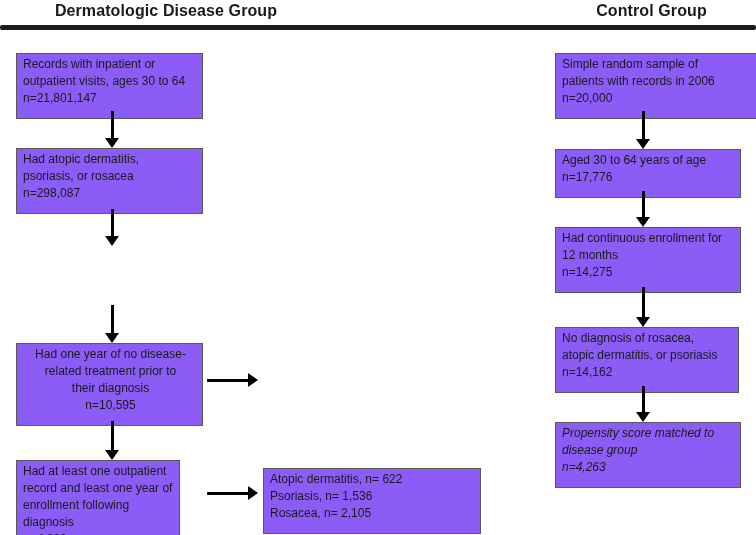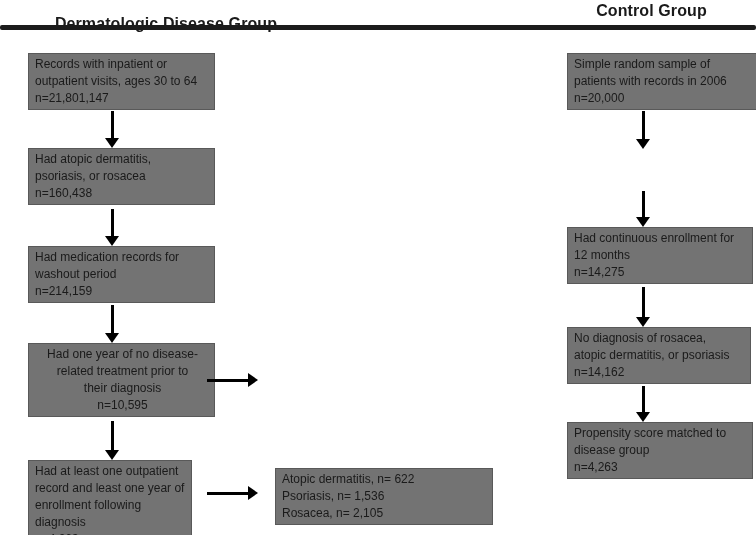--- a/index.html
+++ b/index.html
@@ -4,27 +4,27 @@
 <style>
   html,body{margin:0;padding:0;background:#fff;}
   .canvas{
     position:relative;width:756px;height:535px;background:#fff;overflow:hidden;
     font-family:"Liberation Sans","DejaVu Sans",sans-serif;color:#1a1a1a;
   }
   .col-title{
     position:absolute;top:2px;font-size:16px;font-weight:bold;
     text-align:center;letter-spacing:0.1px;
   }
-  .col-title.left{left:16px;width:300px;margin-top:13px;}
+  .col-title.left{left:16px;width:300px;}
   .col-title.right{left:530px;width:243px;}
   .title-rule{position:absolute;left:0;top:25px;width:756px;height:5px;background:#1c1c1c;border-radius:2px;}
   .fbox{
-    position:absolute;box-sizing:border-box;background:#737373;
-    border:1px solid #595959;padding:2px 4px 2px 6px;
-    font-size:12px;line-height:17px;white-space:pre-line;margin-left:12px;
+    position:absolute;box-sizing:border-box;background:#8b5cf6;
+    border:1px solid #595959;padding:2px 4px 11px 6px;
+    font-size:12px;line-height:17px;white-space:pre-line;
   }
   .arrow-v{position:absolute;width:14px;}
   .arrow-v .shaft{position:absolute;left:6px;top:0;bottom:9px;width:3px;background:#000;}
   .arrow-v .head{position:absolute;left:0;bottom:0;width:0;height:0;
     border-left:7px solid transparent;border-right:7px solid transparent;border-top:10px solid #000;}
   .arrow-h{position:absolute;height:14px;}
   .arrow-h .shaft{position:absolute;top:6px;left:0;right:9px;height:3px;background:#000;}
   .arrow-h .head{position:absolute;right:0;top:0;width:0;height:0;
     border-top:7px solid transparent;border-bottom:7px solid transparent;border-left:10px solid #000;}
 </style>
@@ -35,47 +35,46 @@
 
   <div class="col-title left">Dermatologic Disease Group</div>
   <div class="col-title right">Control Group</div>
   <div class="title-rule"></div>
 
   <div class="fbox" style="left:16px;top:53px;width:187px;">Records with inpatient or
 outpatient visits, ages 30 to 64
 n=21,801,147</div>
   <div class="fbox" style="left:16px;top:148px;width:187px;">Had atopic dermatitis,
 psoriasis, or rosacea
-n=160,438</div>
-  <div class="fbox" style="left:16px;top:246px;width:187px;">Had medication records for
-washout period
-n=214,159</div>
+n=298,087</div>
   <div class="fbox" style="left:16px;top:343px;width:187px;text-align:center;">Had one year of no disease-
 related treatment prior to
 their diagnosis
 n=10,595</div>
   <div class="fbox" style="left:16px;top:460px;width:164px;">Had at least one outpatient
 record and least one year of
 enrollment following diagnosis
 n=4,263</div>
 
   <div class="fbox" style="left:263px;top:468px;width:218px;">Atopic dermatitis, n= 622
 Psoriasis, n= 1,536
 Rosacea, n= 2,105</div>
 
   <div class="fbox" style="left:555px;top:53px;width:202px;">Simple random sample of
 patients with records in 2006
 n=20,000</div>
+  <div class="fbox" style="left:555px;top:149px;width:186px;">Aged 30 to 64 years of age
+n=17,776</div>
   <div class="fbox" style="left:555px;top:227px;width:186px;">Had continuous enrollment for
 12 months
 n=14,275</div>
   <div class="fbox" style="left:555px;top:327px;width:184px;">No diagnosis of rosacea,
 atopic dermatitis, or psoriasis
 n=14,162</div>
-  <div class="fbox" style="left:555px;top:422px;width:186px;">Propensity score matched to
+  <div class="fbox" style="left:555px;top:422px;width:186px;font-style:italic;">Propensity score matched to
 disease group
 n=4,263</div>
 
   <div class="arrow-v" style="left:105px;top:111px;height:37px;">
       <i class="shaft"></i>
       <i class="head"></i>
     </div>
   <div class="arrow-v" style="left:105px;top:209px;height:37px;">
       <i class="shaft"></i>
       <i class="head"></i>

